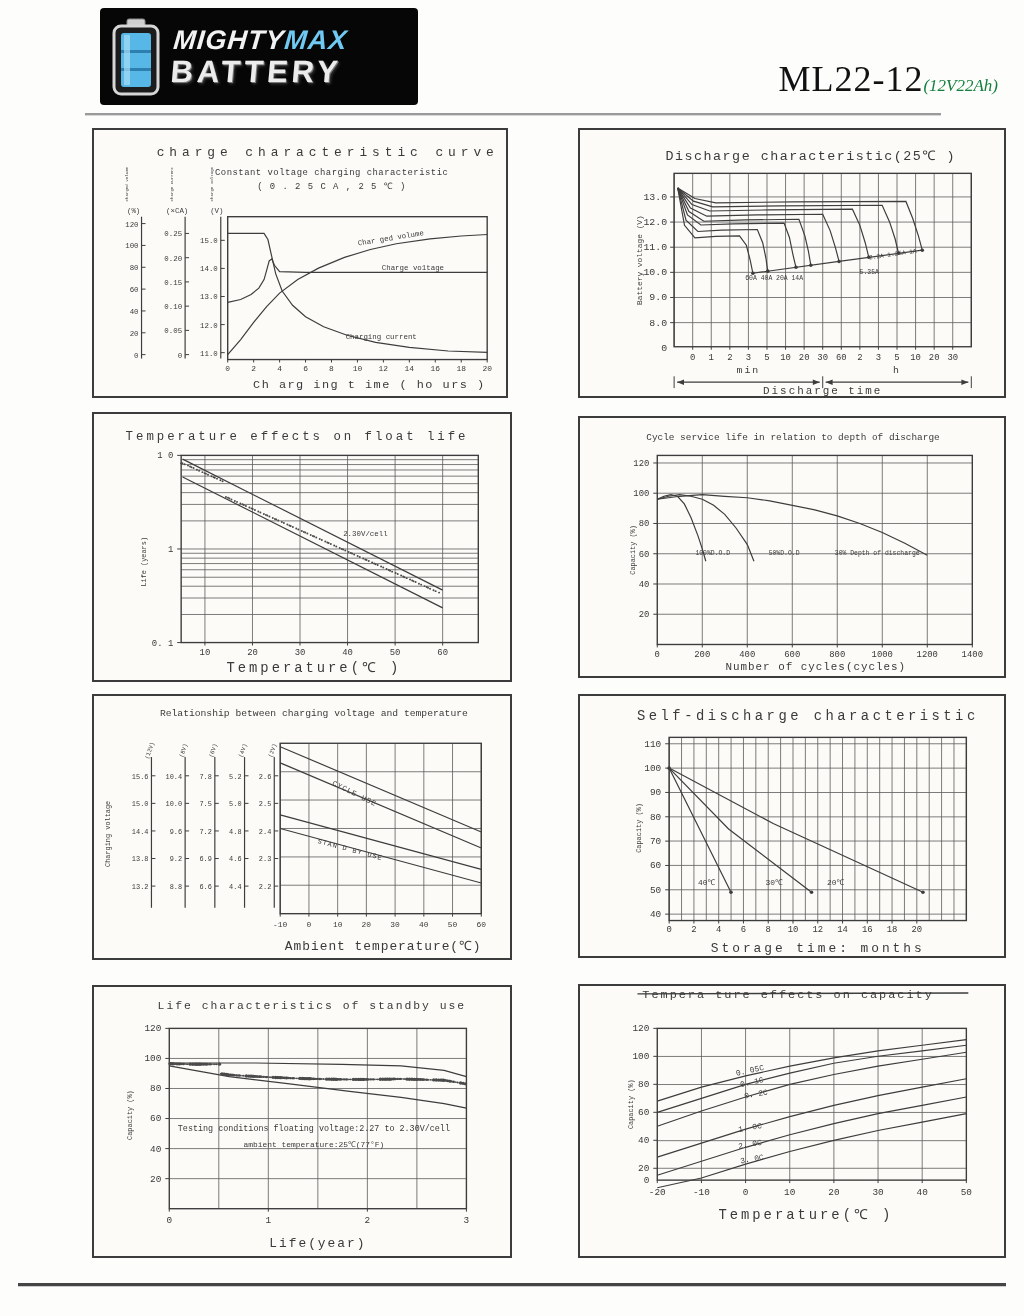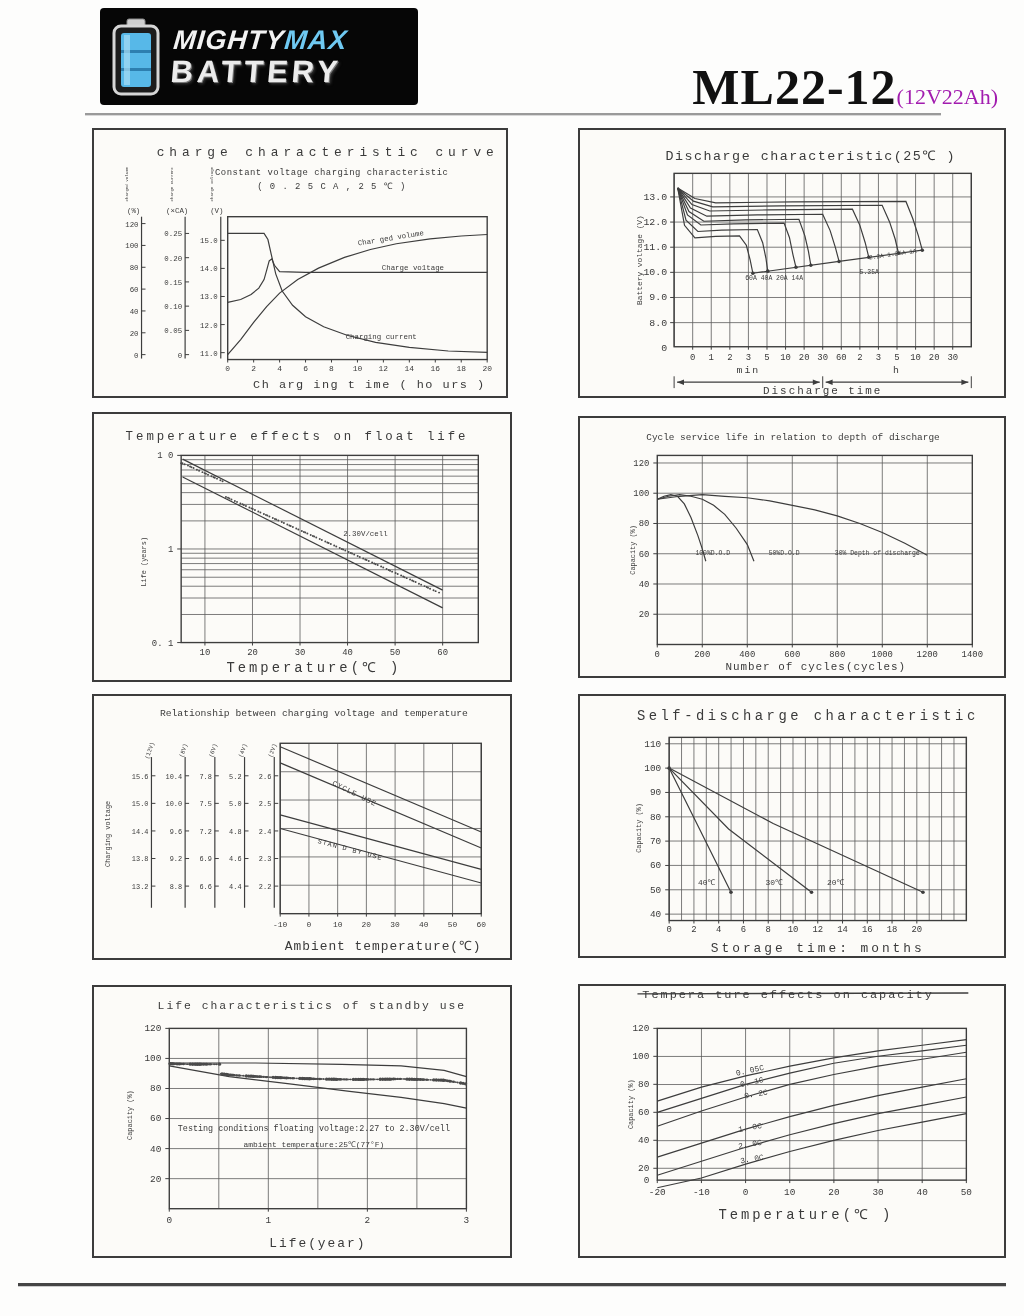--- a/index.html
+++ b/index.html
@@ -4,22 +4,22 @@
 <style>
   html,body{margin:0;padding:0;background:#ffffff;}
   .page{position:relative;width:1024px;height:1316px;background:#fdfdfc;font-family:"Liberation Sans",sans-serif;overflow:hidden;}
   .logo{position:absolute;left:100px;top:8px;width:318px;height:97px;background:#060606;border-radius:4px;display:flex;align-items:center;padding:0 10px;box-sizing:border-box;}
   .logo-battery{flex:0 0 auto;margin-right:10px;}
   .logo-text{transform:skewX(-5deg);line-height:1;}
   .logo-line1{font-size:27px;font-weight:bold;font-style:italic;color:#f2f2f2;letter-spacing:1px;}
   .logo-line1 .max{color:#6fc9f2;}
   .logo-line2{font-size:31px;font-weight:bold;color:#ececec;letter-spacing:4px;text-shadow:1px 1px 0 #7a7a7a,2px 2px 3px #3a3a3a;margin-top:2px;}
   .model{position:absolute;right:26px;top:58px;text-align:right;font-family:"Liberation Serif",serif;color:#111;}
-  .model .num{font-size:50px;font-weight:bold;letter-spacing:1px;}
-  .model .cap{font-size:22px;color:#a21caf;}
+  .model .num{font-size:36px;font-weight:normal;letter-spacing:1px;}
+  .model .cap{font-size:17px;font-style:italic;color:#15803d;}
   .head-rule{position:absolute;left:85px;top:113px;width:856px;height:2px;background:#9a9a9a;border-bottom:1px solid #d8d8d8;}
   .panel{position:absolute;background:#fcfbf8;border:2.5px solid #3c3c3c;box-sizing:border-box;}
   .panel svg{width:100%;height:100%;display:block;}
   svg text{font-family:"Liberation Mono","DejaVu Sans Mono",monospace;fill:#3a3a3a;}
   .bottom-rule{position:absolute;left:18px;top:1283px;width:988px;height:3px;background:#454545;border-bottom:1px solid #cccccc;}
 </style>
 </head>
 <body>
 
 <div class="page">

